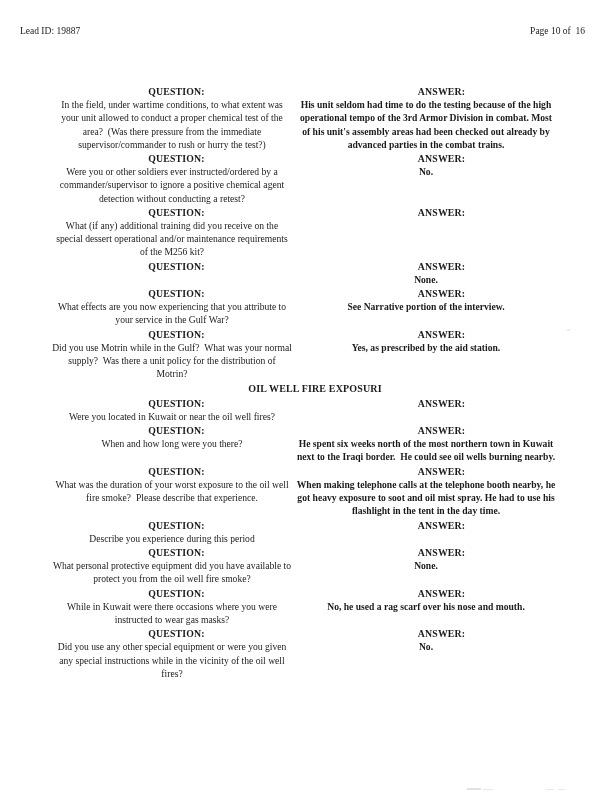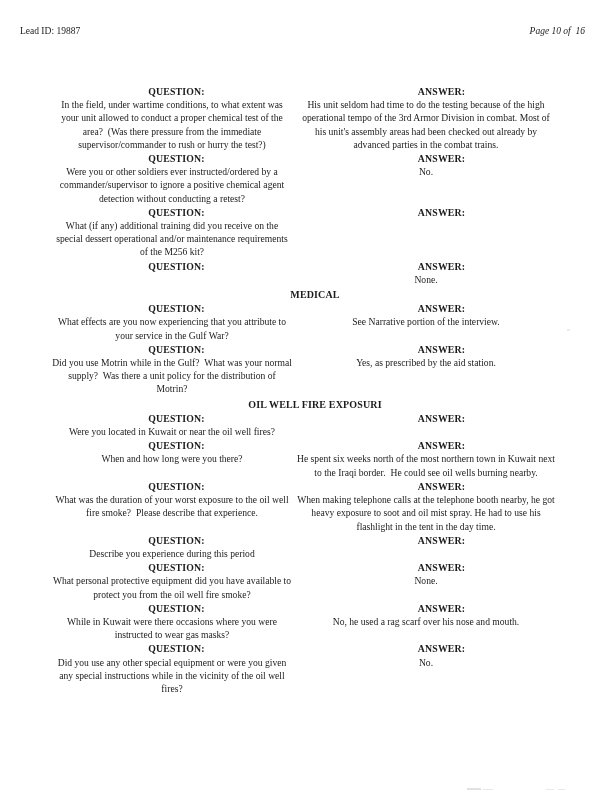--- a/index.html
+++ b/index.html
@@ -21,21 +21,20 @@
     top: 26px;
     left: 20px;
     right: 27px;
     display: flex;
     justify-content: space-between;
     font-size: 9.5px;
     line-height: 11px;
   }
   .header .page-num {
     white-space: pre;
-    font-style: italic;
   }
   .content {
     position: absolute;
     top: 85px;
     left: 52px;
     width: 530px;
     text-align: center;
   }
   .row {
     display: grid;
@@ -54,20 +53,21 @@
     line-height: 13.2px;
     width: 240px;
     white-space: pre-wrap;
     font-family: Liberation Serif, serif;
   }
   .atext {
     font-size: 9.6px;
     line-height: 13.2px;
     width: 260px;
     white-space: pre-wrap;
+    font-weight: bold;
   }
   .section {
     font-weight: bold;
     font-size: 10px;
     line-height: 13.2px;
     letter-spacing: 0.15px;
     margin: 2px 0 1px -4px;
   }
   .artifact {
     position: absolute;
@@ -125,21 +125,20 @@
   <div class="row">
     <div class="qcol">
       <div class="label">QUESTION:</div>
     </div>
     <div class="acol">
       <div class="label">ANSWER:</div>
       <div class="atext">None.</div>
     </div>
   </div>
 
-  <div class="section">MEDICAL</div>
 
   <div class="row">
     <div class="qcol">
       <div class="label">QUESTION:</div>
       <div class="qtext">What effects are you now experiencing that you attribute to your service in the Gulf War?</div>
     </div>
     <div class="acol">
       <div class="label">ANSWER:</div>
       <div class="atext">See Narrative portion of the interview.</div>
     </div>

